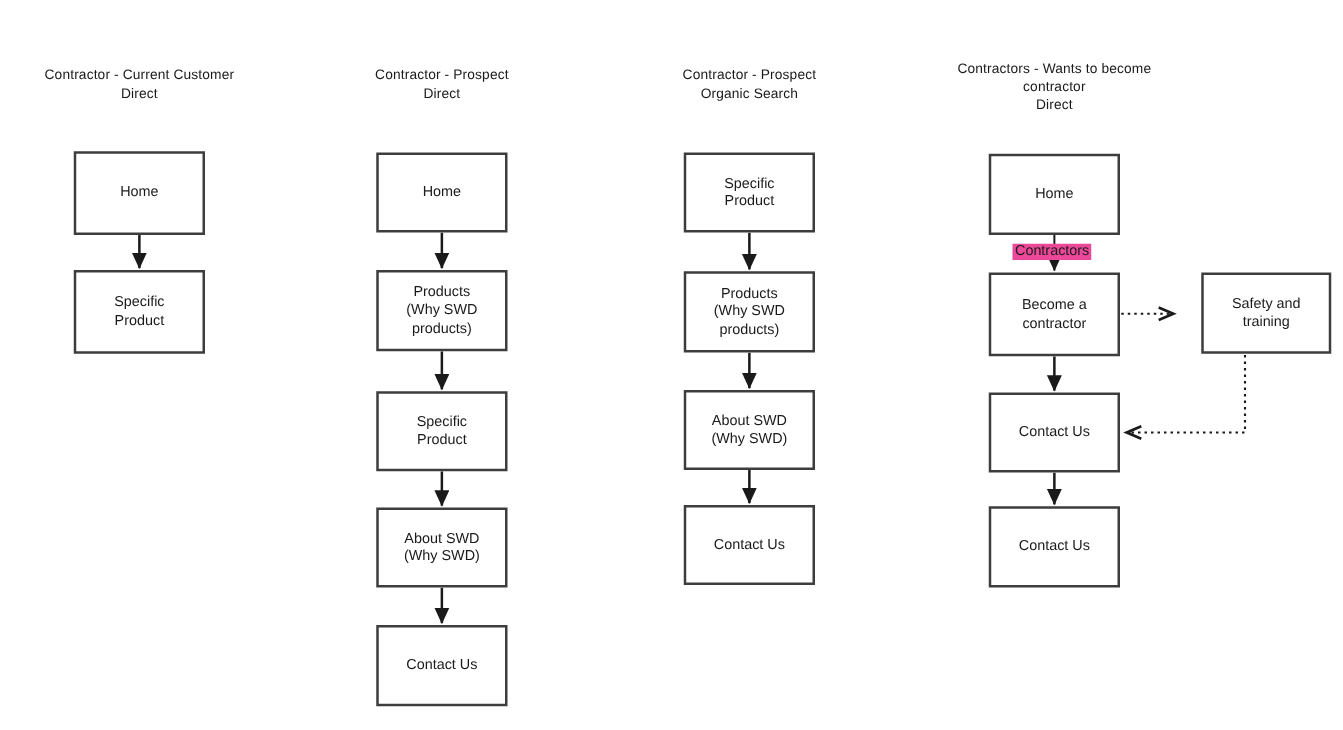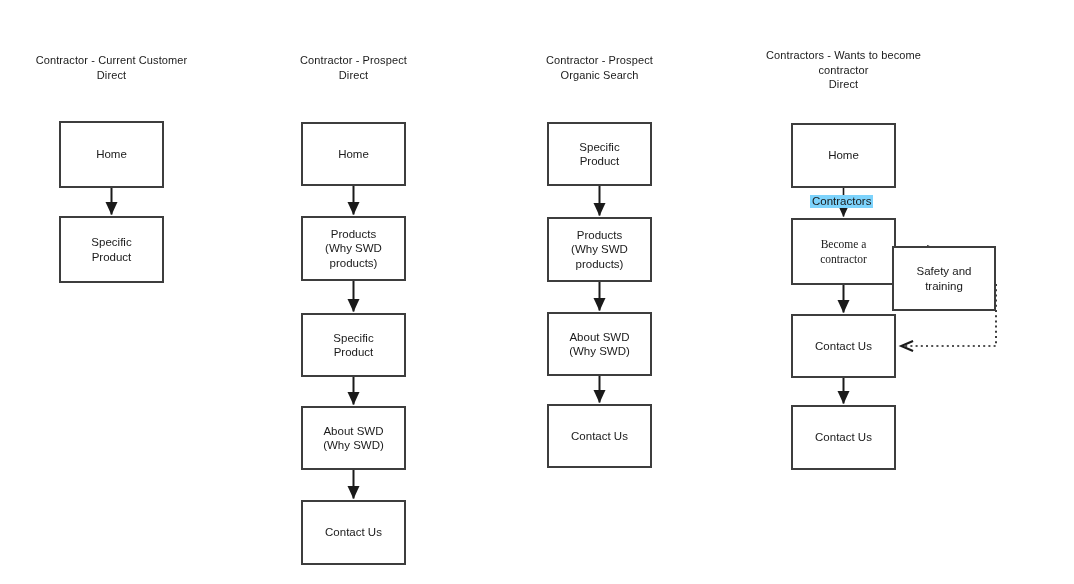--- a/index.html
+++ b/index.html
@@ -49,21 +49,21 @@
     font-size: 11.5px;
     line-height: 14.5px;
     color: #1a1a1a;
     white-space: pre-line;
   }
   .edge-label {
     position: absolute;
     font-size: 11.5px;
     line-height: 13px;
     color: #1a1a1a;
-    background: #7dd3fc;
+    background: #ec4899;
     white-space: nowrap;
     padding: 0 2px;
   }
 </style>
 </head>
 <body>
 
 <div id="canvas">
 
   <svg class="flow-svg" viewBox="0 0 1074 584">
@@ -125,22 +125,22 @@
   <div class="node" style="left:547px; top:122px; width:105px; height:64px;">Specific
 Product</div>
   <div class="node" style="left:547px; top:217px; width:105px; height:65px;">Products
 (Why SWD
 products)</div>
   <div class="node" style="left:547px; top:312px; width:105px; height:64px;">About SWD
 (Why SWD)</div>
   <div class="node" style="left:547px; top:404px; width:105px; height:64px;">Contact Us</div>
 
   <div class="node" style="left:791px; top:123px; width:105px; height:65px;">Home</div>
-  <div class="node" style="left:791px; top:218px; width:105px; height:67px;font-family:Liberation Serif, serif;">Become a
+  <div class="node" style="left:791px; top:218px; width:105px; height:67px;">Become a
 contractor</div>
-  <div class="node" style="left:892px; top:218px; width:104px; height:65px;margin-top:28px;">Safety and
+  <div class="node" style="left:961px; top:218px; width:104px; height:65px;">Safety and
 training</div>
   <div class="node" style="left:791px; top:314px; width:105px; height:64px;">Contact Us</div>
   <div class="node" style="left:791px; top:405px; width:105px; height:65px;">Contact Us</div>
 
   <div class="edge-label" style="left:810px; top:195px;">Contractors</div>
 
 </div>
 
 </body></html>

